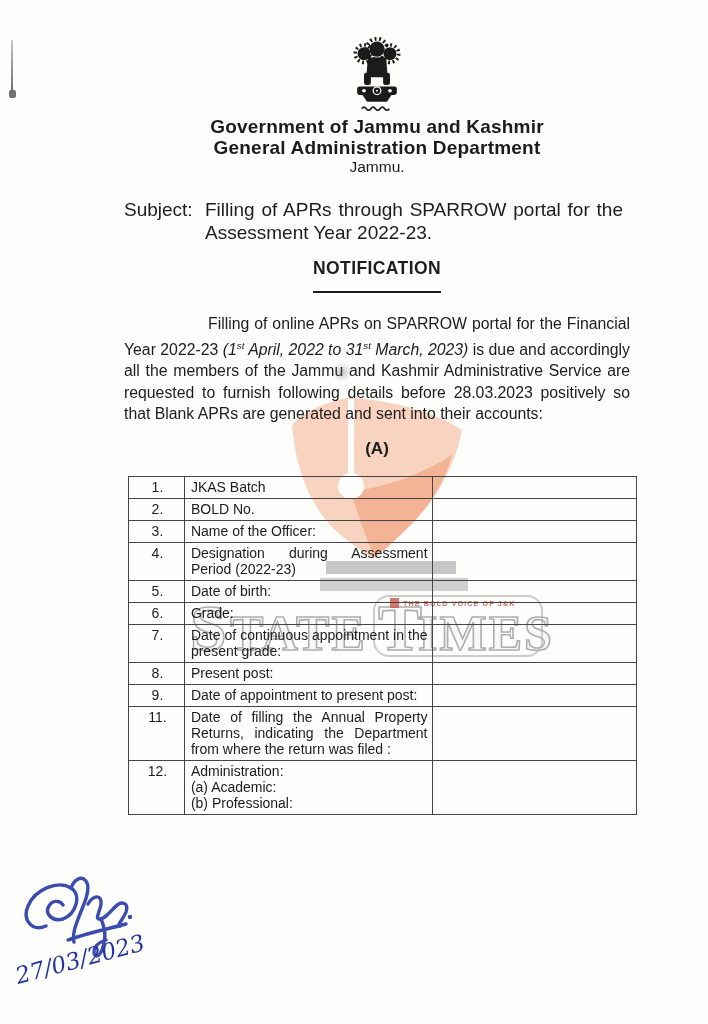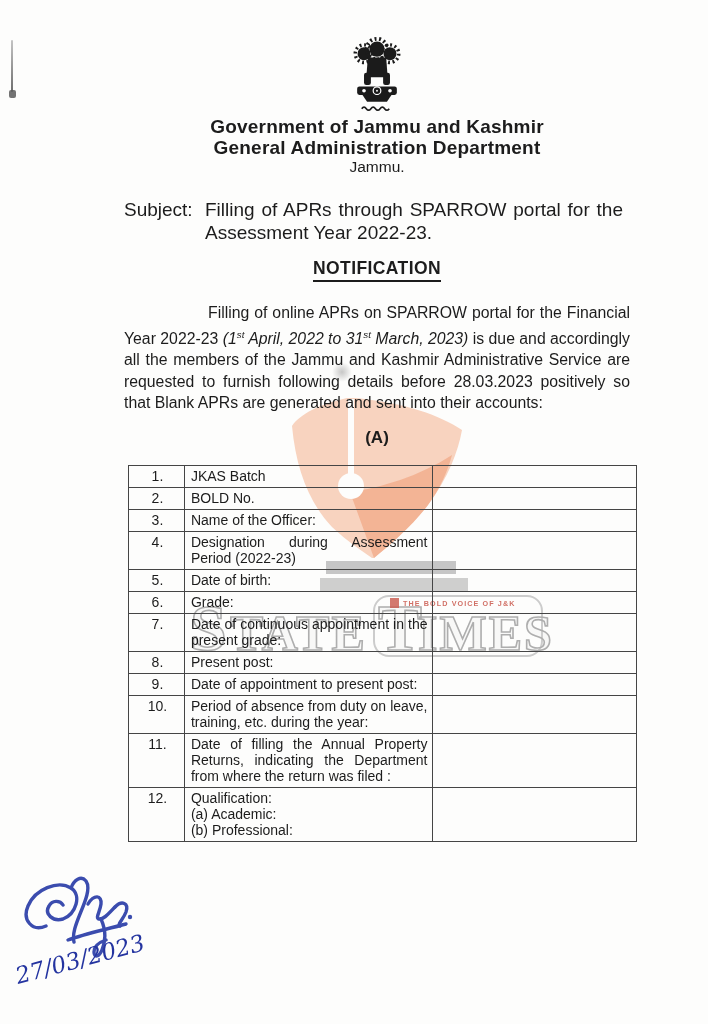--- a/index.html
+++ b/index.html
@@ -16,21 +16,21 @@
   .hdr-gov, .hdr-dept { text-align:center; font-weight:bold; font-size:19px; line-height:21px; letter-spacing:.2px; }
   .hdr-secr, .hdr-city { text-align:center; font-size:15.5px; line-height:18px; }
 
   .subject-row { display:flex; margin-top:22px; font-size:19px; line-height:23px; }
   .subject-row .lbl { flex:0 0 81px; }
   .subject-row .txt { width:418px; text-align:justify; }
 
   .title-wrap { text-align:center; margin-top:14px; }
   .title-wrap span {
     display:inline-block; font-weight:bold; font-size:17.5px; letter-spacing:.4px;
-    border-bottom:2.5px solid #1c1c1c; padding-bottom:1px;
+    border-bottom:2.5px solid #1c1c1c; padding-bottom:12px;
   }
 
   .para { margin-top:20px; font-size:15.8px; line-height:21.5px; text-align:justify; text-indent:84px; }
   .para i sup { font-size:.62em; }
 
   .section-a { margin-top:14px; text-align:center; font-weight:bold; font-size:17px; }
 
   table.details { margin:17px 0 0 4px; width:509px; border-collapse:collapse; font-size:14px; line-height:16px; }
   table.details td { border:1px solid #454545; vertical-align:top; padding:2.5px 4px 2.5px 6px; }
   td.c-no    { width:56px; text-align:center; }
@@ -160,32 +160,27 @@
           <td class="c-no">8.</td>
           <td class="c-label">Present post:</td>
           <td class="c-value"></td>
         </tr>
         <tr>
           <td class="c-no">9.</td>
           <td class="c-label">Date of appointment to present post:</td>
           <td class="c-value"></td>
         </tr>
         <tr>
-          <td class="c-no">10.</td>
-          <td class="c-label">Period of absence from duty on leave, training, etc. during the year:</td>
-          <td class="c-value"></td>
-        </tr>
-        <tr>
           <td class="c-no">11.</td>
           <td class="c-label">Date of filling the Annual Property Returns, indicating the Department from where the return was filed :</td>
           <td class="c-value"></td>
         </tr>
         <tr>
           <td class="c-no">12.</td>
-          <td class="c-label">Qualification:
+          <td class="c-label">Administration:
 (a) Academic:
 (b) Professional:</td>
           <td class="c-value"></td>
         </tr>
       </tbody>
     </table>
   </div>
 
   <svg class="signature" width="175" height="145" viewBox="0 0 175 145">
     <g fill="none" stroke="#2b3ea8" stroke-width="3.4" stroke-linecap="round" stroke-linejoin="round" opacity=".92">

